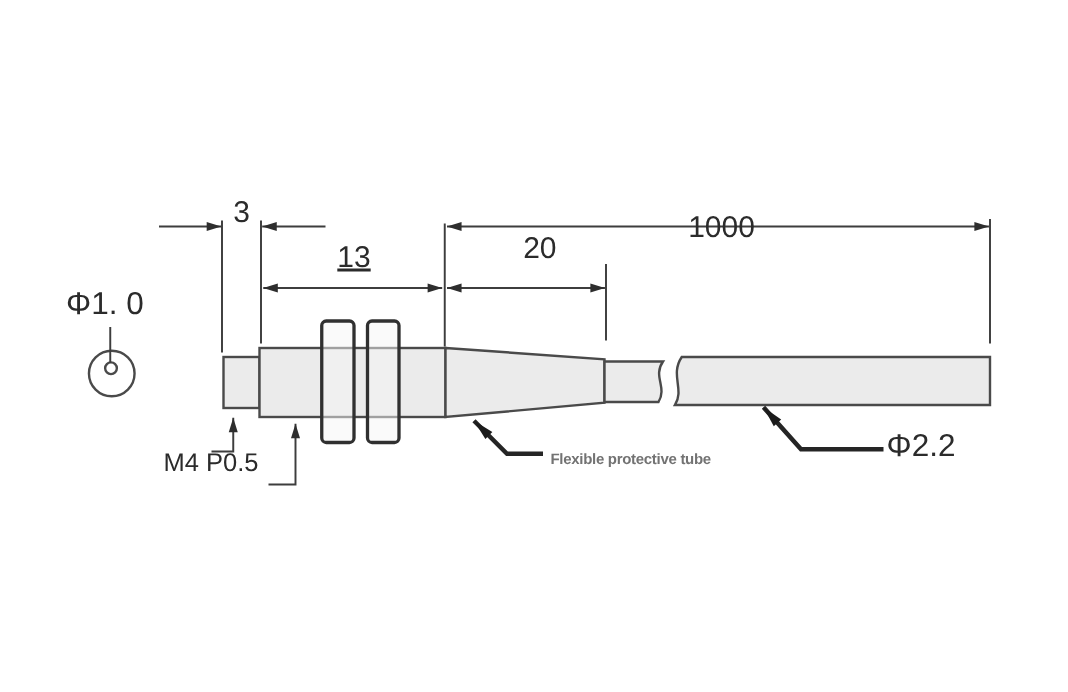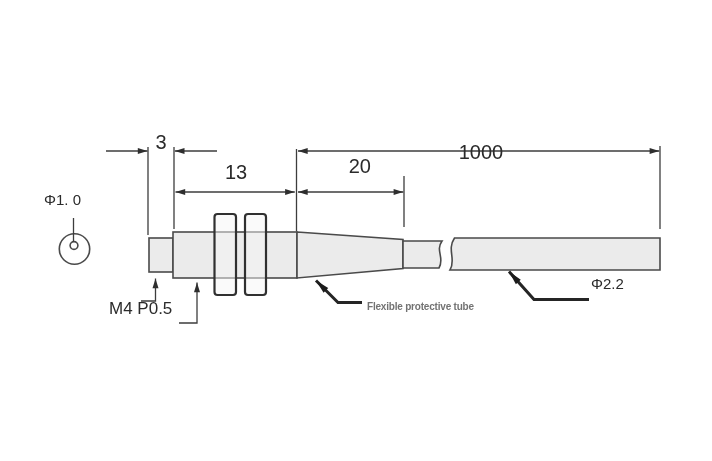--- a/index.html
+++ b/index.html
@@ -8,21 +8,21 @@
     font-family:"Liberation Sans", sans-serif;
   }
   .stage{position:absolute;left:0;top:0;width:712px;height:461px;}
   svg{position:absolute;left:0;top:0;}
   .label{
     position:absolute;color:#2b2b2b;white-space:nowrap;line-height:1;
     font-family:"Liberation Sans", sans-serif;
   }
   .dim{font-size:20px;text-align:center;}
   .callout{font-size:17px;}
-  .big{font-size:15px;}
+  .big{font-size:21px;}
   .boldlab{font-size:10px;font-weight:bold;letter-spacing:-0.2px;color:#737373;}
   
   .ext,.dimline,.lead{stroke:#3d3d3d;stroke-width:1.3;fill:none;}
   .thicklead{stroke:#252525;stroke-width:3;fill:none;stroke-linejoin:miter;}
   .part{stroke:#4a4a4a;stroke-width:1.6;}
   .nut{stroke:#303030;stroke-width:2.2;fill-opacity:0.5;}
   .endview{stroke:#4a4a4a;stroke-width:1.6;fill:#ffffff;}
 </style>
 </head>
 <body>
@@ -74,28 +74,28 @@
     <g>
       <path class="lead" d="M141,301 H155.5 V278.5" marker-end="url(#ah)"></path>
       <path class="lead" d="M179,323 H197 V282.5" marker-end="url(#ah)"></path>
       <path class="thicklead" d="M316,280.5 L338,302.5 H362" marker-start="url(#ahBig)"></path>
       <path class="thicklead" d="M509,271.5 L534,299.5 H589" marker-start="url(#ahBig)"></path>
     </g>
   </svg>
 
   <div class="label dim" style="left:146px;top:132px;width:30px;">3</div>
 
-  <div class="label dim" style="left:214px;top:162px;width:44px;">13</div>
+  <div class="label dim" style="left:214px;top:162px;width:44px;text-decoration:underline;">13</div>
 
   <div class="label dim" style="left:327px;top:156px;width:44px;text-align:right;">20</div>
 
   <div class="label dim" style="left:444px;top:130px;width:74px;margin-top:12px;">1000</div>
 
   <div class="label big" style="left:44px;top:192px;">Φ1. 0</div>
 
 
   <div class="label callout" style="left:109px;top:300px;">M4 P0.5</div>
 
   <div class="label boldlab" style="left:367px;top:302px;">Flexible protective tube</div>
 
-  <div class="label big" style="left:591px;top:276px;">Φ2.2</div>
+  <div class="label big" style="left:591px;top:287px;">Φ2.2</div>
 
 </div>
 
 </body></html>

